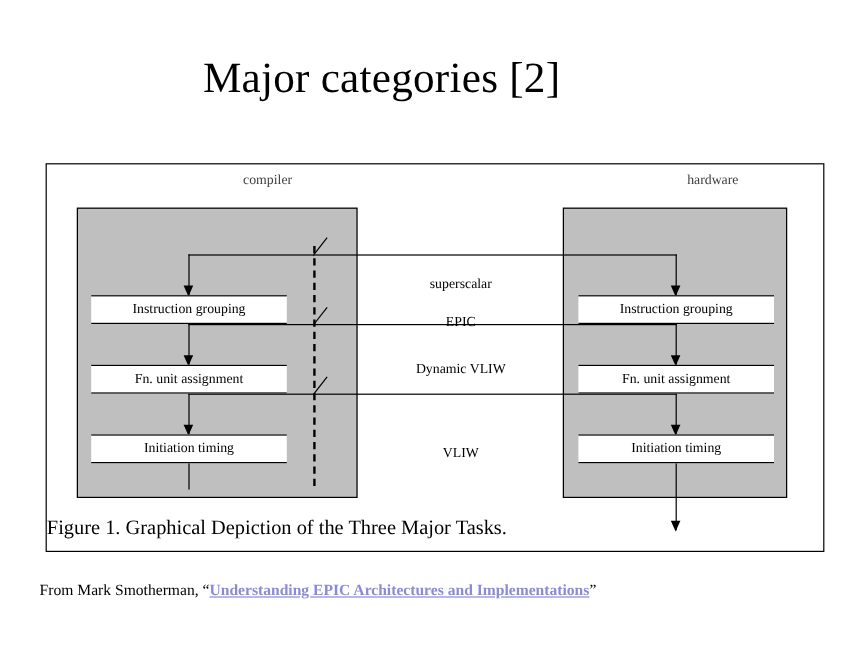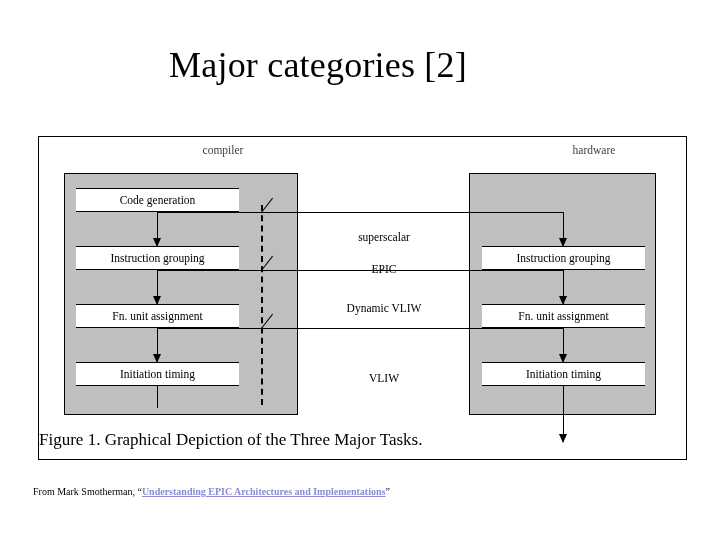--- a/index.html
+++ b/index.html
@@ -193,21 +193,21 @@
     line-height: 14px;
     color: #000000;
     white-space: nowrap;
   }
 
   
   #attribution {
     position: absolute;
     left: 33px;
     top: 484px;
-    font-size: 10px;
+    font-size: 13px;
     line-height: 15px;
     white-space: nowrap;
     color: #000000;
   }
   #attribution-link {
     color: #8a8ad8;
     text-decoration: underline;
     font-weight: bold;
   }
 </style>
@@ -231,21 +231,20 @@
   <div class="v-arrow" id="flow-l1"></div>
   <div class="v-arrow" id="flow-l2"></div>
   <div class="v-arrow" id="flow-l3"></div>
   <div class="v-arrow no-head" id="flow-l4"></div>
 
   <div class="v-arrow" id="flow-r0"></div>
   <div class="v-arrow" id="flow-r1"></div>
   <div class="v-arrow" id="flow-r2"></div>
   <div class="v-arrow" id="flow-r3"></div>
 
-  <div class="task-box left" id="box-code-generation">Code generation</div>
   <div class="task-box left" id="box-instr-group-left">Instruction grouping</div>
   <div class="task-box left" id="box-fn-unit-left">Fn. unit assignment</div>
   <div class="task-box left" id="box-init-timing-left">Initiation timing</div>
 
   <div class="task-box right" id="box-instr-group-right">Instruction grouping</div>
   <div class="task-box right" id="box-fn-unit-right">Fn. unit assignment</div>
   <div class="task-box right" id="box-init-timing-right">Initiation timing</div>
 
   <div id="dash-line"></div>
   <div class="dash-tick" id="dash-tick-1"></div>

